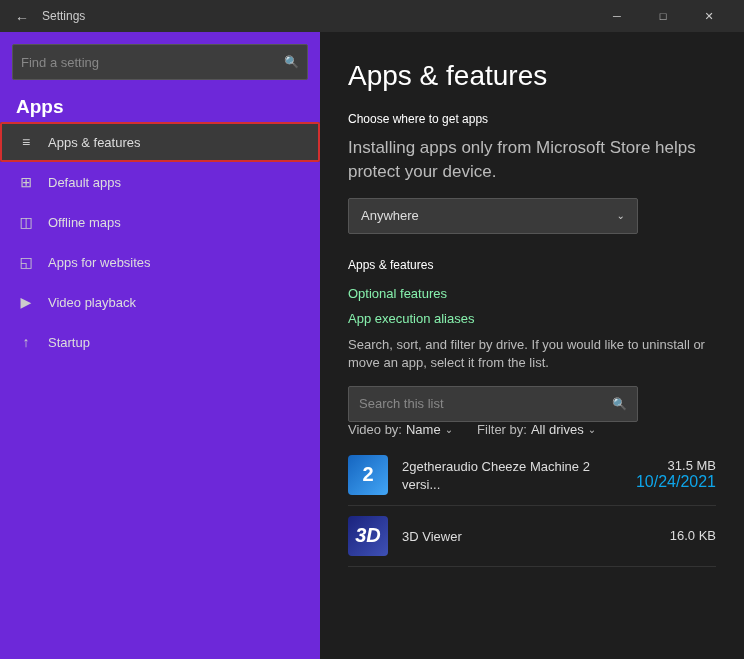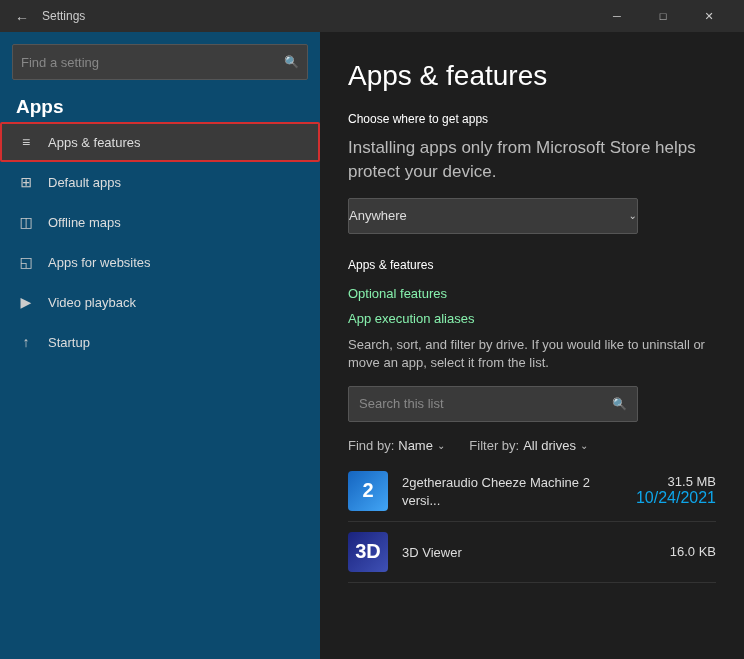--- a/index.html
+++ b/index.html
@@ -56,21 +56,21 @@
     
     .main-layout {
       display: flex;
       flex: 1;
       overflow: hidden;
     }
 
     
     .sidebar {
       width: 320px;
-      background: #0c4a6e;
+      background: #6d28d9;
       display: flex;
       flex-direction: column;
       flex-shrink: 0;
       overflow-y: auto;
       padding-bottom: 10px;
     }
     .sidebar-search {
       margin: 12px 12px 8px 12px;
       background: #3d3d3d;
       border: 1px solid #555;
@@ -153,21 +153,21 @@
       margin-bottom: 14px;
       line-height: 1.4;
     }
     .dropdown {
       background: #3a3a3a;
       border: 1px solid #555;
       height: 36px;
       display: flex;
       align-items: center;
       justify-content: space-between;
-      padding: 0 0;
+      padding: 0 12px;
       cursor: pointer;
       width: 290px;
       margin-bottom: 24px;
       border-radius: 2px;
     }
     .dropdown-text {
       font-size: 13px;
       color: #ddd;
     }
     .dropdown-arrow {
@@ -192,21 +192,21 @@
     }
     .search-box {
       background: #3a3a3a;
       border: 1px solid #555;
       height: 36px;
       display: flex;
       align-items: center;
       padding: 0 10px;
       width: 290px;
       border-radius: 2px;
-      margin-bottom: 16px;
+      margin-bottom: 0;
     }
     .search-box input {
       background: transparent;
       border: none;
       outline: none;
       color: #ccc;
       font-size: 13px;
       flex: 1;
     }
     .search-box input::placeholder { color: #888; }
@@ -252,20 +252,21 @@
       font-size: 20px;
       font-weight: bold;
       color: #fff;
       flex-shrink: 0;
     }
     .app-icon-2 {
       background: linear-gradient(135deg, #1565c0, #42a5f5);
     }
     .app-icon-3d {
       background: linear-gradient(135deg, #1a237e, #3f51b5);
+      font-style: italic;
     }
     .app-info {
       flex: 1;
     }
     .app-name {
       font-size: 13px;
       color: #ddd;
     }
     .app-meta {
       text-align: right;
@@ -355,21 +356,21 @@
 
     <p class="search-description">Search, sort, and filter by drive. If you would like to uninstall or move an app, select it from the list.</p>
 
     <div class="search-box">
       <input type="text" placeholder="Search this list" style="">
       <span class="search-box-icon">🔍</span>
     </div>
 
     <div class="sort-filter-row">
       <div class="sort-filter-item">
-        <span>Find by:</span>
+        <span>Video by:</span>
         <span class="sort-filter-value">Name</span>
         <span class="sort-filter-arrow">⌄</span>
       </div>
       <div class="sort-filter-item">
         <span>Filter by:</span>
         <span class="sort-filter-value">All drives</span>
         <span class="sort-filter-arrow">⌄</span>
       </div>
     </div>
 

